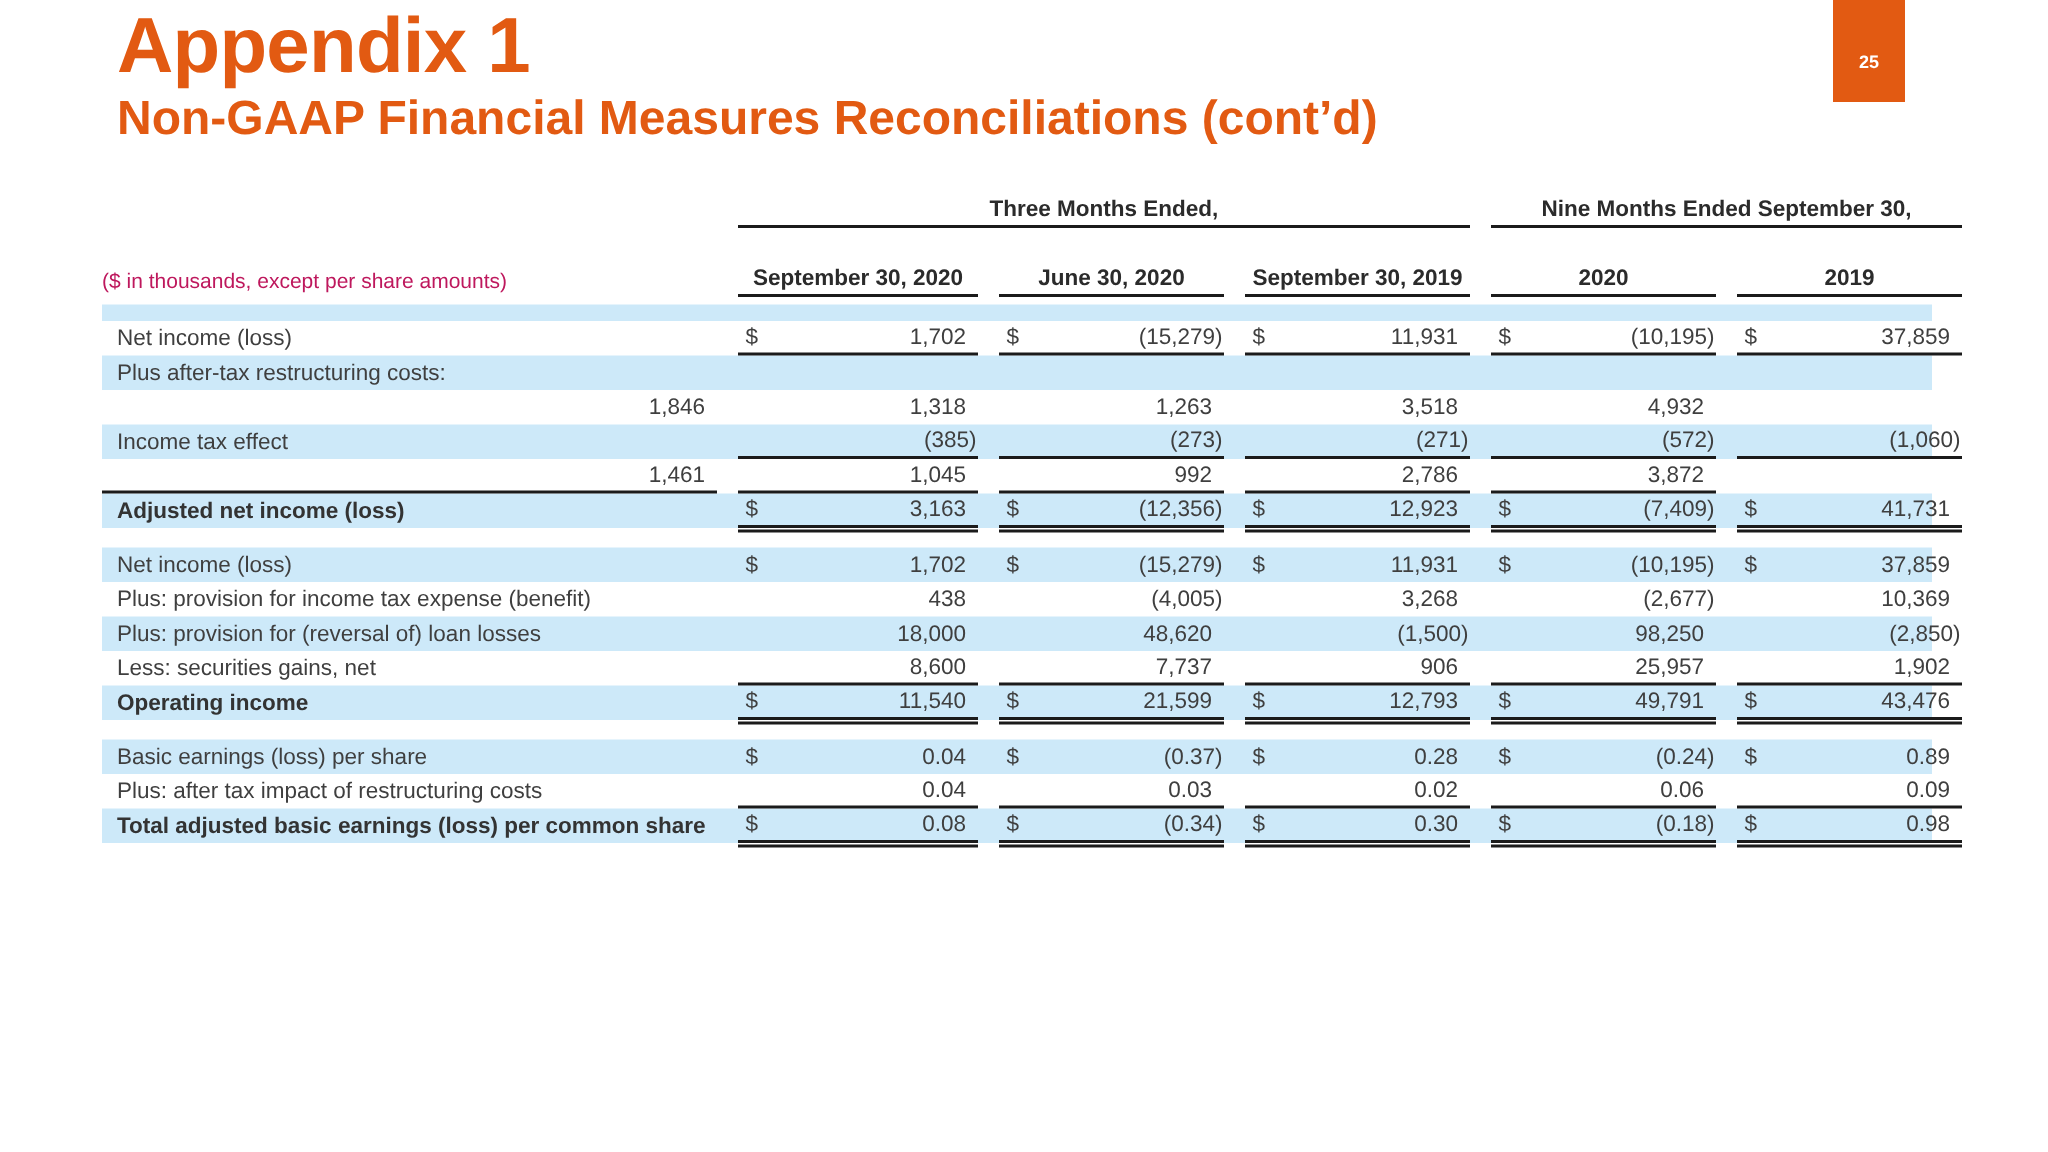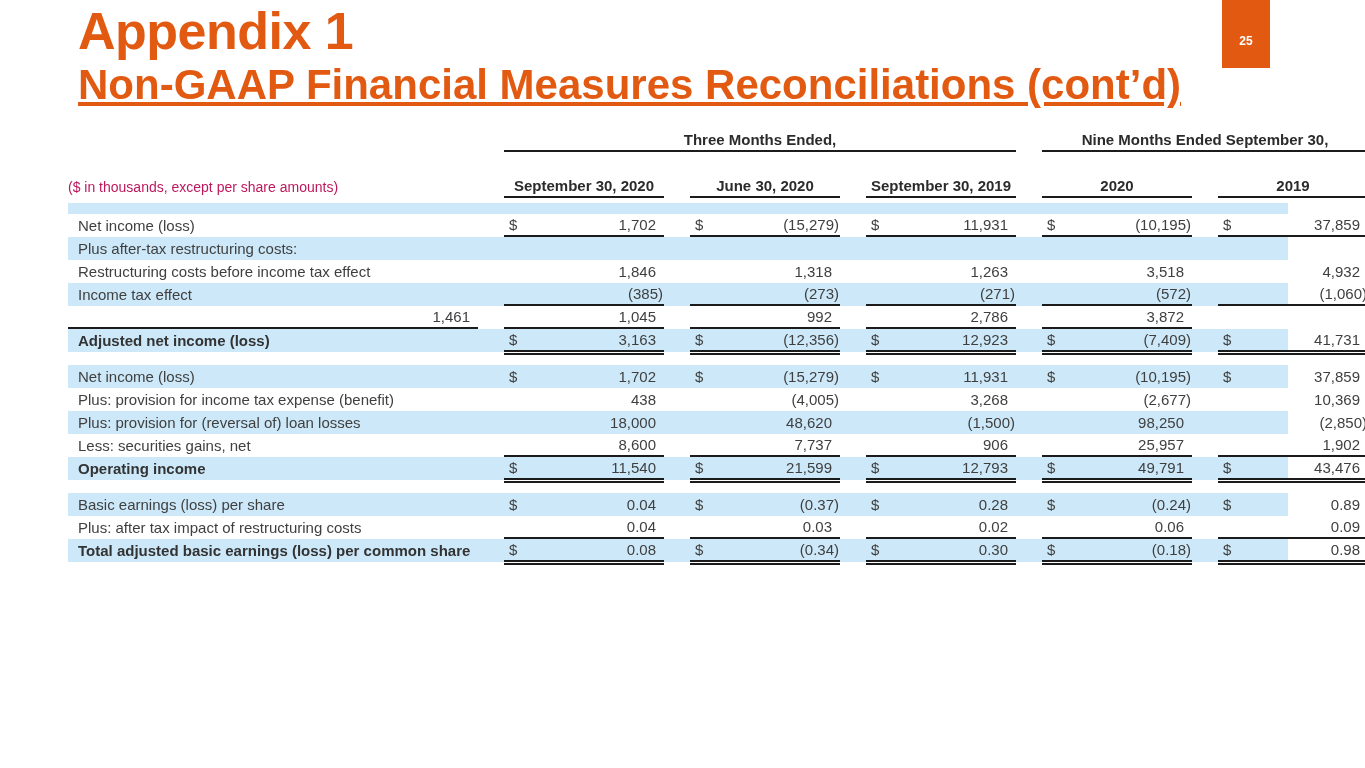--- a/index.html
+++ b/index.html
@@ -14,34 +14,34 @@
     width:1365px;height:768px;background:#ffffff;
     font-family:"Liberation Sans", sans-serif;
     position:relative;overflow:hidden;color:var(--text);
   }
   .titles{position:absolute;left:78px;top:4px;}
   .title{
     margin:0;font-size:52px;font-weight:700;color:var(--accent);
     line-height:1.04;letter-spacing:-0.5px;white-space:nowrap;
   }
   .subtitle{
-    margin:0;font-size:42px;font-weight:700;color:var(--accent);
-    line-height:1.30;white-space:nowrap;text-decoration:underline;
+    margin:0;font-size:32px;font-weight:700;color:var(--accent);
+    line-height:1.30;white-space:nowrap;
   }
   .pagebox{
     position:absolute;left:1222px;top:0;width:48px;height:68px;
     background:var(--accent);color:#fff;font-size:12px;font-weight:700;
     display:flex;align-items:center;justify-content:center;padding-top:14px;
   }
 
   .table{position:absolute;left:68px;top:126px;width:1220px;font-size:15px;}
   .grid-row{
     display:grid;
     grid-template-columns:410px 160px 150px 150px 150px 150px;
-    column-gap:26px;
+    column-gap:14px;
   }
   .group-row{height:26px;}
   .group-cell{
     grid-column:2/5;display:flex;align-items:flex-end;justify-content:center;
     font-weight:700;color:#2B2B2B;border-bottom:2.5px solid var(--rule);
     padding-bottom:2px;white-space:nowrap;
   }
   .group-cell.g2{grid-column:5/7;}
 
   .subhead-row{margin-top:14px;height:32px;}
@@ -167,21 +167,20 @@
     <div class="cell val">
           <span class="dollar"></span>
           <span class="num"></span>
         </div>
     <div class="cell val">
           <span class="dollar"></span>
           <span class="num"></span>
         </div>
   </div>
       <div class="grid-row trow">
-    <div class="cell label">Restructuring costs before income tax effect</div>
     <div class="cell val">
           <span class="dollar"></span>
           <span class="num">1,846</span>
         </div>
     <div class="cell val">
           <span class="dollar"></span>
           <span class="num">1,318</span>
         </div>
     <div class="cell val">
           <span class="dollar"></span>

